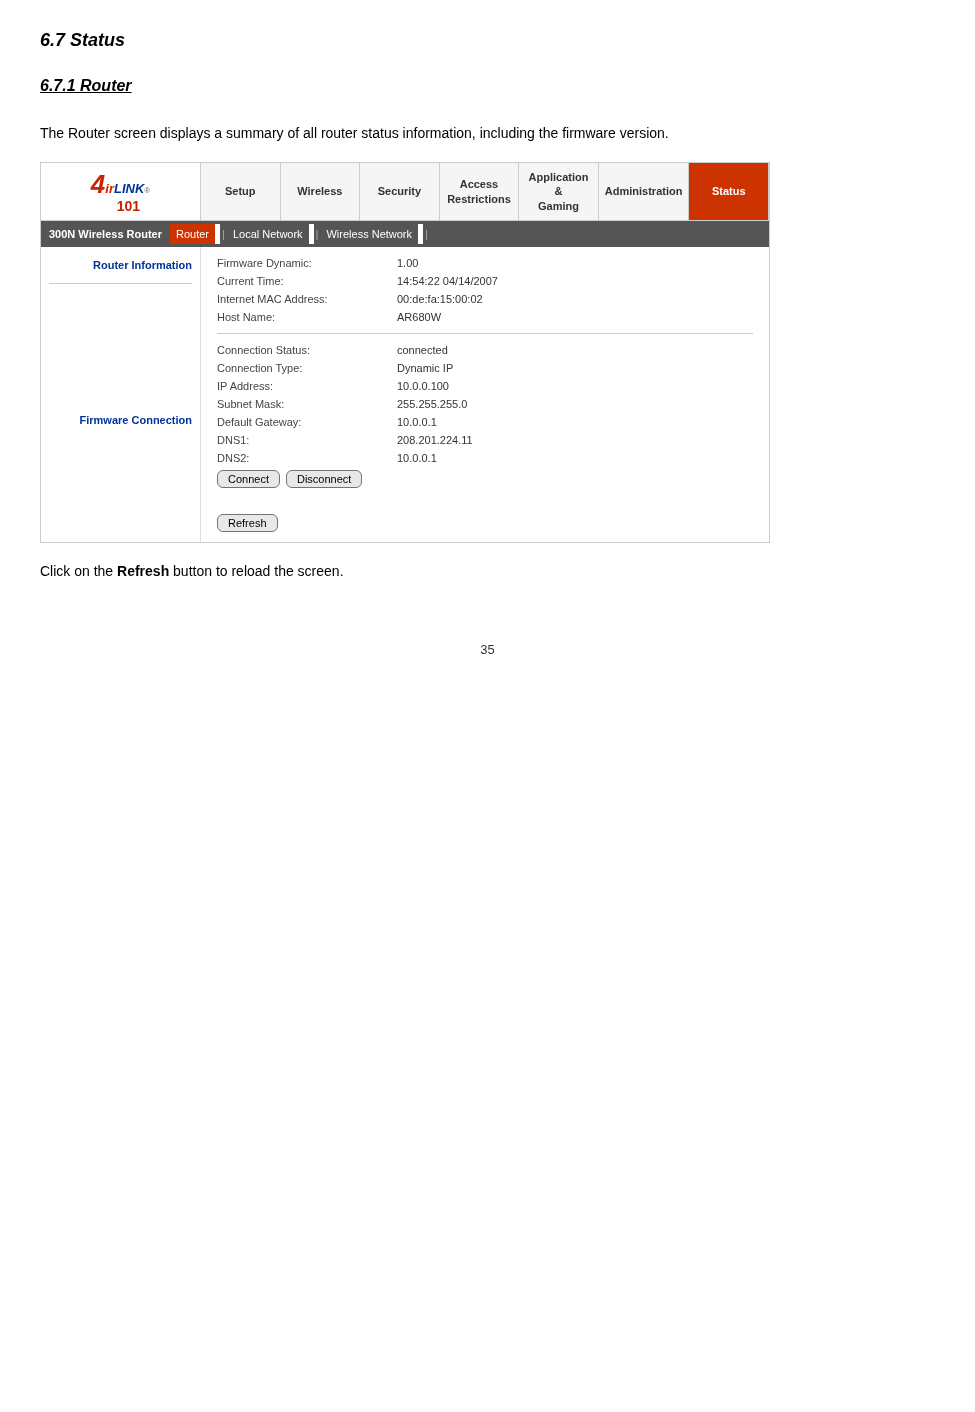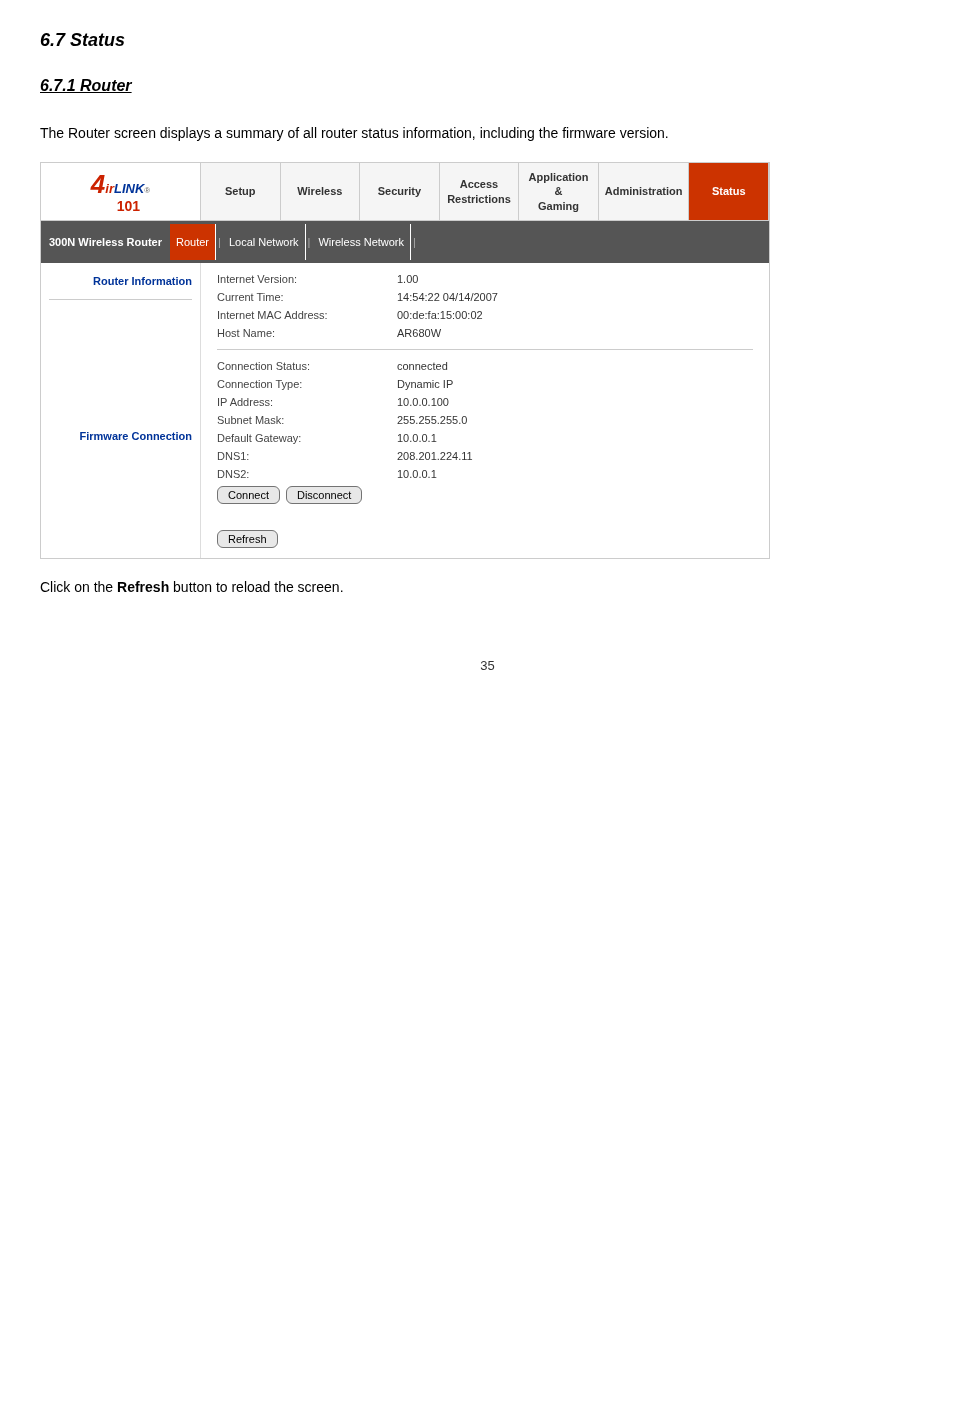--- a/index.html
+++ b/index.html
@@ -86,22 +86,22 @@
     }
     .router-label {
       color: #fff;
       font-weight: bold;
       font-size: 11px;
       margin-right: 8px;
     }
     .sub-nav-link {
       color: #fff;
       font-size: 11px;
-      padding: 12px 6px;
-      border-right: 1px solid #ffffff;
+      padding: 4px 6px;
+      border-right: 5px solid #ffffff;
       cursor: pointer;
       text-decoration: none;
     }
     .sub-nav-link:last-child { border-right: none; }
     .sub-nav-link.active {
       background: #cc3300;
       color: #fff;
     }
     
     .content-area {
@@ -230,21 +230,21 @@
     <div class="sidebar">
       <div class="sidebar-section-title">Router Information</div>
       <hr class="sidebar-divider">
       <div class="sidebar-section-title" style="margin-top:130px;">Firmware Connection</div>
     </div>
 
     <div class="main-content">
 
       <div style="margin-bottom:8px;">
         <div class="field-row">
-          <span class="field-label">Internet Version:</span>
+          <span class="field-label">Firmware Dynamic:</span>
           <span class="field-value">1.00</span>
         </div>
         <div class="field-row">
           <span class="field-label">Current Time:</span>
           <span class="field-value">14:54:22 04/14/2007</span>
         </div>
         <div class="field-row">
           <span class="field-label">Internet MAC Address:</span>
           <span class="field-value">00:de:fa:15:00:02</span>
         </div>

